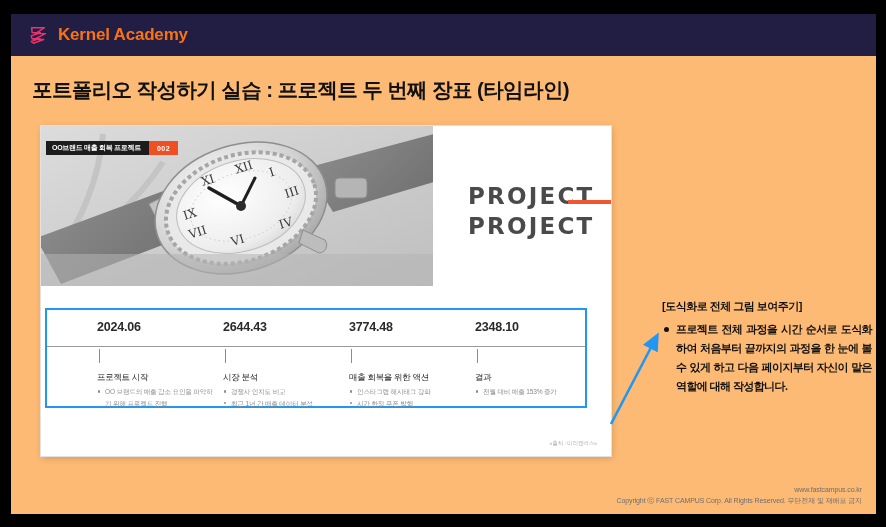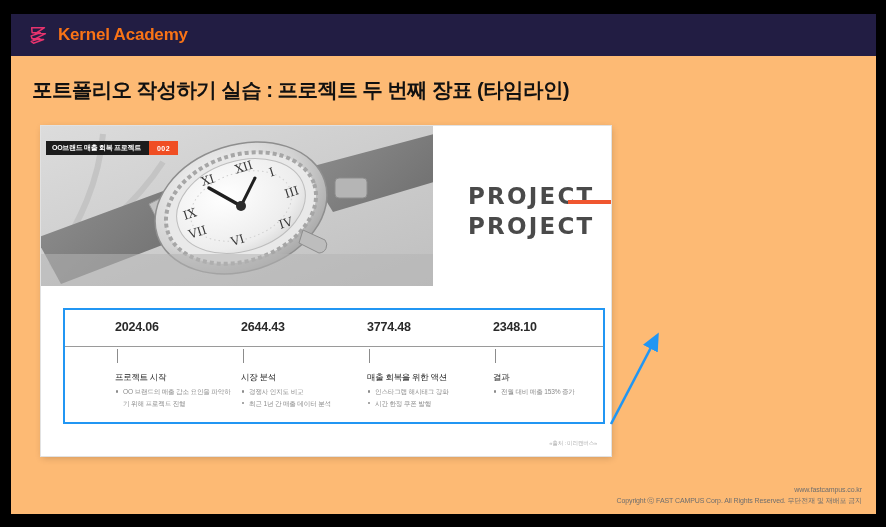--- a/index.html
+++ b/index.html
@@ -124,22 +124,22 @@
   .ph-rule {
     position: absolute;
     left: 135px; top: 74px;
     width: 86px; height: 4px;
     background: #f0562f;
   }
 
   
   .timeline {
     position: absolute;
-    left: 22px; top: 182px;
-    width: 542px; height: 116px;
+    left: 4px; top: 182px;
+    width: 542px; height: 100px;
     border: 2px solid #2196f3;
     background: #ffffff;
   }
   .tl-axis {
     position: absolute;
     left: 0; top: 36px;
     width: 100%; height: 1px;
     background: #9a9a9a;
   }
   .tl-col {
@@ -391,20 +391,24 @@
 
     <svg class="arrow-svg" viewBox="0 0 70 104">
       <defs>
         <marker id="ahead" markerWidth="7" markerHeight="7" refX="5.5" refY="3.2" orient="auto">
           <path d="M0,0 L7,3.2 L0,6.4 z" fill="#2196f3"></path>
         </marker>
       </defs>
       <line x1="4" y1="100" x2="50" y2="12" stroke="#2196f3" stroke-width="2.6" marker-end="url(#ahead)"></line>
     </svg>
 
+    <div class="annot">
+      <div class="annot-head">[도식화로 전체 그림 보여주기]</div>
+      <div class="annot-item">프로젝트 전체 과정을 시간 순서로 도식화하여 처음부터 끝까지의 과정을 한 눈에 볼 수 있게 하고 다음 페이지부터 자신이 맡은 역할에 대해 작성합니다.</div>
+    </div>
 
     <div class="footer">
       <div class="footer-url">www.fastcampus.co.kr</div>
       <div class="footer-copy">Copyright ⓒ FAST CAMPUS Corp. All Rights Reserved. 무단전재 및 재배포 금지</div>
     </div>
 
   </div>
 </div>
 
 </body></html>

